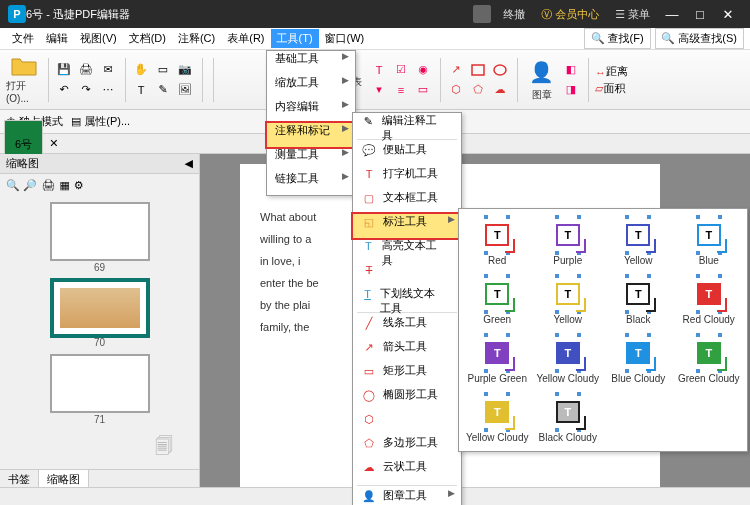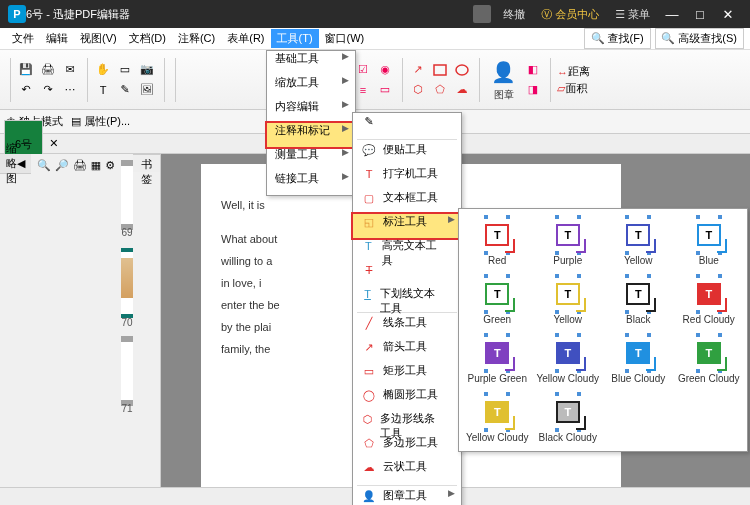--- a/index.html
+++ b/index.html
@@ -23,25 +23,25 @@
 .rsmall{display:grid;grid-template-columns:repeat(3,20px);gap:2px}
 .rsmall .ic{width:18px;height:18px;cursor:pointer}
 .rsep{width:1px;height:44px;background:#ccc;margin:0 4px}
 .ic{display:flex;align-items:center;justify-content:center}
 .toolbar2{height:24px;background:#f5f5f5;border-bottom:1px solid #ccc;display:flex;align-items:center;padding:0 6px;gap:8px}
 .toolbar2 .tb{display:flex;align-items:center;gap:3px;cursor:pointer}
 .tabbar{height:20px;background:#eee;border-bottom:1px solid #ccc;display:flex;align-items:center;padding-left:4px}
 .tabbar .tab{padding:16px 10px;background:#15803d;border:1px solid #ccc;border-bottom:none;cursor:pointer}
 .tabbar .tabx{padding:0 6px;cursor:pointer}
 .content{display:flex;height:calc(505px - 28px - 22px - 60px - 24px - 20px - 18px)}
-.sidepanel{width:161px;background:#f0f0f0;border-right:1px solid #ccc;display:flex;flex-direction:row}
+.sidepanel{width:200px;background:#f0f0f0;border-right:1px solid #ccc;display:flex;flex-direction:column}
 .sidepanel .hdr{height:20px;background:#e5e5e5;border-bottom:1px solid #ccc;display:flex;align-items:center;padding:0 6px;justify-content:space-between}
 .sidepanel .tools{height:22px;display:flex;align-items:center;gap:4px;padding:0 6px}
 .sidepanel .thumbs{flex:1;overflow:auto;padding:6px;display:flex;flex-direction:column;gap:4px;align-items:center}
-.thumb{width:100px;height:70px;background:#fff;border:6px solid #a3a3a3;position:relative}
+.thumb{width:100px;height:70px;background:#fff;border:2px solid #a3a3a3;position:relative}
 .thumb.sel{border:4px solid #0f766e}
 .thumb .pg{text-align:center;font-size:10px;color:#555;position:absolute;bottom:-14px;width:100%}
 .thumb.sel .inner{margin:6px;height:40px;background:linear-gradient(#e0c090,#d4a060)}
 .sidetabs{height:18px;background:#eee;display:flex;border-top:1px solid #ccc}
 .sidetabs .st{padding:2px 8px;border-right:1px solid #ccc;cursor:pointer}
 .sidetabs .st.active{background:#fff}
 .main{flex:1;background:#888;position:relative;overflow:hidden}
 .page{position:absolute;left:40px;top:10px;width:420px;height:400px;background:#fff;padding:30px 20px;font-family:Georgia,serif;font-size:14px;line-height:2;color:#333}
 .statusbar{height:18px;background:#eee;border-top:1px solid #ccc}
 
@@ -95,20 +95,28 @@
       <span>🔍</span>
       <span>查找(F)</span>
     </span>
   <span class="findbtn">
       <span>🔍</span>
       <span>高级查找(S)</span>
     </span>
 </div>
 
 <div class="ribbon">
+  <div class="rbig">
+    <div class="ic">
+        <svg width="28" height="22">
+          <path d="M2 4h8l2 3h14v13H2z" fill="#f5c542" stroke="#c09020"></path>
+        </svg>
+      </div>
+    <div class="lbl">打开(O)...</div>
+  </div>
   <div class="rsep"></div>
   <div class="rsmall">
     <div class="ic">💾</div>
     <div class="ic">🖨</div>
     <div class="ic">✉</div>
     <div class="ic">↶</div>
     <div class="ic">↷</div>
     <div class="ic">⋯</div>
   </div>
   <div class="rsep"></div>
@@ -213,21 +221,20 @@
       <div style="height:14px"></div>
       <div style="align-self:flex-end;margin-right:20px;font-size:18px;color:#aaa">🗐</div>
     </div>
     <div class="sidetabs">
       <div class="st">书签</div>
       <div class="st active">缩略图</div>
     </div>
   </div>
   <div class="main">
     <div class="page">
-      <div>Well, it is</div>
       <div style="height:12px"></div>
       <div>What about</div>
       <div>willing to a</div>
       <div>in love, i</div>
       <div>enter the be</div>
       <div>by the plai</div>
       <div>family, the</div>
     </div>
   </div>
 </div>
@@ -257,20 +264,21 @@
     </div>
   <div class="mi">
       <span>链接工具</span>
       <span class="arr">▶</span>
     </div>
 </div>
 
 <div class="menu submenu2">
   <div class="mi">
       <span class="ic">✎</span>
+      <span>编辑注释工具</span>
     </div>
   <div class="sep"></div>
   <div class="mi">
       <span class="ic" style="color:#39c">💬</span>
       <span>便贴工具</span>
     </div>
   <div class="mi">
       <span class="ic" style="color:#e03030">T</span>
       <span>打字机工具</span>
     </div>
@@ -306,21 +314,20 @@
   <div class="mi">
       <span class="ic" style="color:#e03030">▭</span>
       <span>矩形工具</span>
     </div>
   <div class="mi">
       <span class="ic" style="color:#e03030">◯</span>
       <span>椭圆形工具</span>
     </div>
   <div class="mi">
       <span class="ic" style="color:#e03030">⬡</span>
-      <span>多边形线条工具</span>
     </div>
   <div class="mi">
       <span class="ic" style="color:#e03030">⬠</span>
       <span>多边形工具</span>
     </div>
   <div class="mi">
       <span class="ic" style="color:#e03030">☁</span>
       <span>云状工具</span>
     </div>
   <div class="sep"></div>

